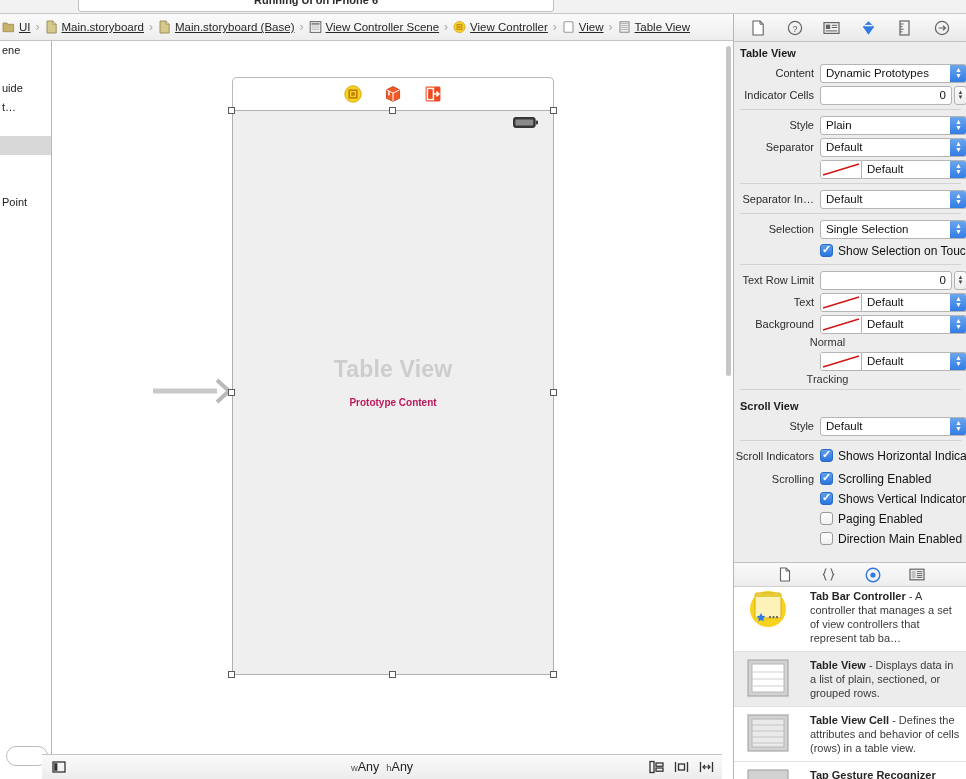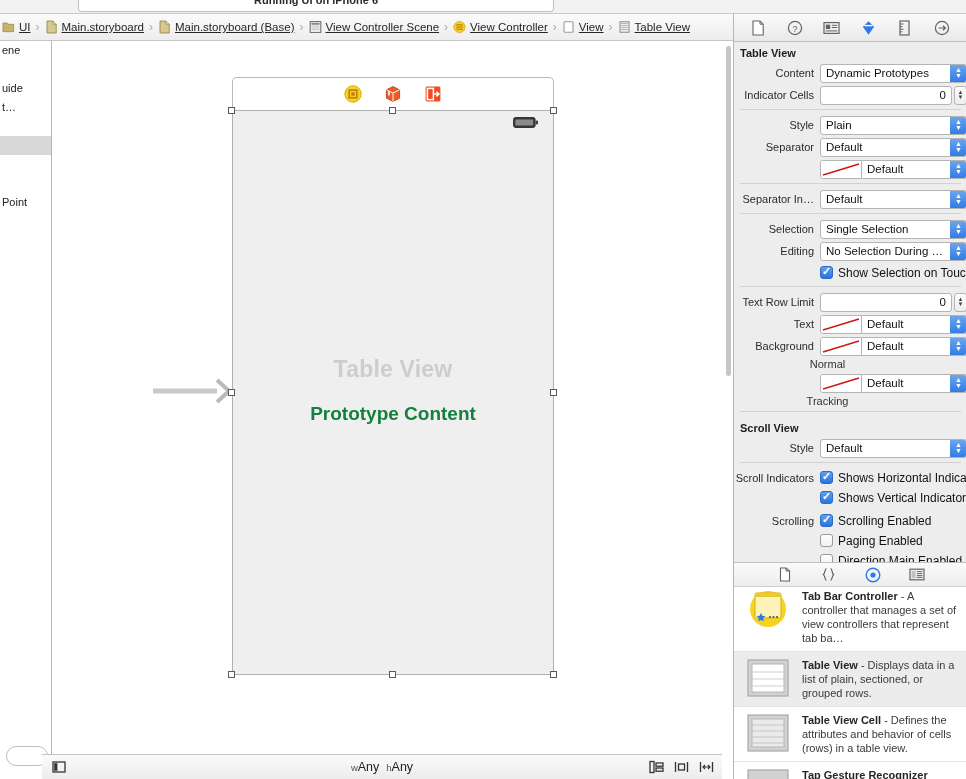--- a/index.html
+++ b/index.html
@@ -91,21 +91,21 @@
     border: 1px solid #b0b0b0;
   }
   .status-battery {
     position: absolute; right: 14px; top: 6px; width: 26px; height: 11px;
   }
   .tv-placeholder {
     position: absolute; left: 0; top: 245px; width: 100%;
     text-align: center; user-select: none;
   }
   .tv-title { font-size: 23px; font-weight: bold; color: #cdcdcd; letter-spacing: .2px; }
-  .tv-sub { font-size: 19px; font-weight: bold; color: #15803d; margin-top: 20px; }
+  .tv-sub { font-size: 10px; font-weight: bold; color: #be185d; margin-top: 14px; }
 
   
   .handle {
     position: absolute; width: 7px; height: 7px;
     background: #fff; border: 1px solid #5a5a5a;
   }
 
   
   .entry-arrow { position: absolute; left: 100px; top: 337px; width: 90px; height: 26px; }
 
@@ -230,21 +230,21 @@
     overflow: hidden;
   }
   .lib-tabs {
     height: 24px; background: linear-gradient(#fafafa,#ededed);
     border-bottom: 1px solid #cfcfcf;
     display: flex; align-items: center; justify-content: center; gap: 26px;
   }
   .lib-tab { width: 18px; height: 16px; display: flex; align-items: center; justify-content: center; }
   .lib-list { position: absolute; left: 0; top: 24px; width: 233px; height: 207px; overflow: hidden; }
   .lib-item {
-    display: flex; gap: 8px; padding: 6px 6px 6px 8px;
+    display: flex; gap: 16px; padding: 6px 6px 6px 8px;
     border-bottom: 1px solid #e3e3e3;
     align-items: flex-start;
   }
   .lib-item.sel { background: #ececec; }
   .lib-thumb { width: 52px; height: 40px; flex: none; }
   .lib-text { font-size: 11px; line-height: 14px; color: #262626; }
   .lib-text b { font-weight: bold; }
   .lib-desc { color: #3a3a3a; }
 
   
@@ -548,29 +548,20 @@
       <div class="row">
         <div class="lbl">Selection</div>
         <div class="ctl">
           <div class="popup">
             <span class="txt">Single Selection</span>
             <span class="arrowbox">▲<br>▼</span>
           </div>
         </div>
       </div>
 
-      <div class="row">
-        <div class="lbl">Editing</div>
-        <div class="ctl">
-          <div class="popup">
-            <span class="txt">No Selection During E…</span>
-            <span class="arrowbox">▲<br>▼</span>
-          </div>
-        </div>
-      </div>
 
       <div class="check-row">
         <div class="spacer"></div>
         <span class="cb on"></span>
         <span class="check-lbl">Show Selection on Touch</span>
       </div>
 
       <div class="hr"></div>
 
       <div class="row">
@@ -648,30 +639,30 @@
       </div>
 
       <div class="hr"></div>
 
       <div class="check-row">
         <div class="spacer" style="text-align:right;padding-right:6px;font-size:11px;color:#2b2b2b;white-space:nowrap;overflow:hidden;">Scroll Indicators</div>
         <span class="cb on"></span>
         <span class="check-lbl">Shows Horizontal Indicator</span>
       </div>
 
+      <div class="check-row" style="margin-top:4px;">
+        <div class="spacer" style="text-align:right;padding-right:6px;font-size:11px;color:#2b2b2b;white-space:nowrap;overflow:hidden;">Scrolling</div>
+        <span class="cb on"></span>
+        <span class="check-lbl">Scrolling Enabled</span>
+      </div>
+
       <div class="check-row">
         <div class="spacer"></div>
         <span class="cb on"></span>
         <span class="check-lbl">Shows Vertical Indicator</span>
-      </div>
-
-      <div class="check-row" style="margin-top:4px;">
-        <div class="spacer" style="text-align:right;padding-right:6px;font-size:11px;color:#2b2b2b;white-space:nowrap;overflow:hidden;">Scrolling</div>
-        <span class="cb on"></span>
-        <span class="check-lbl">Scrolling Enabled</span>
       </div>
 
       <div class="check-row">
         <div class="spacer"></div>
         <span class="cb"></span>
         <span class="check-lbl">Paging Enabled</span>
       </div>
 
       <div class="check-row">
         <div class="spacer"></div>

